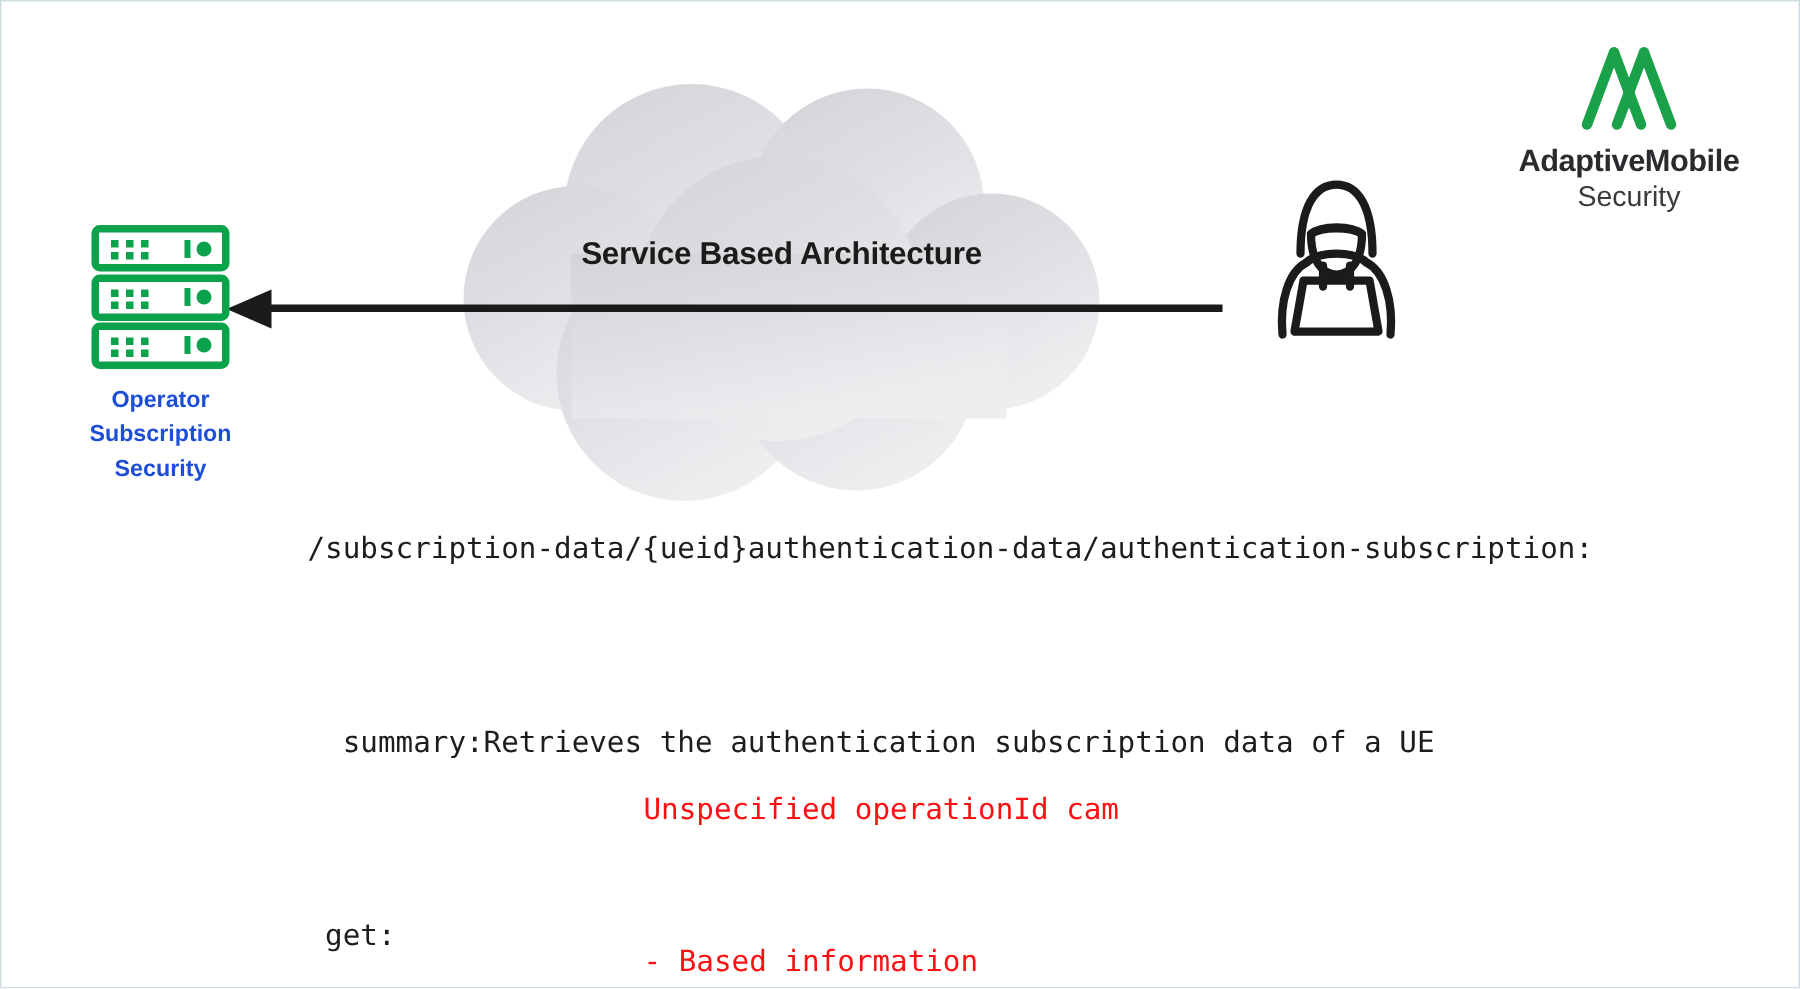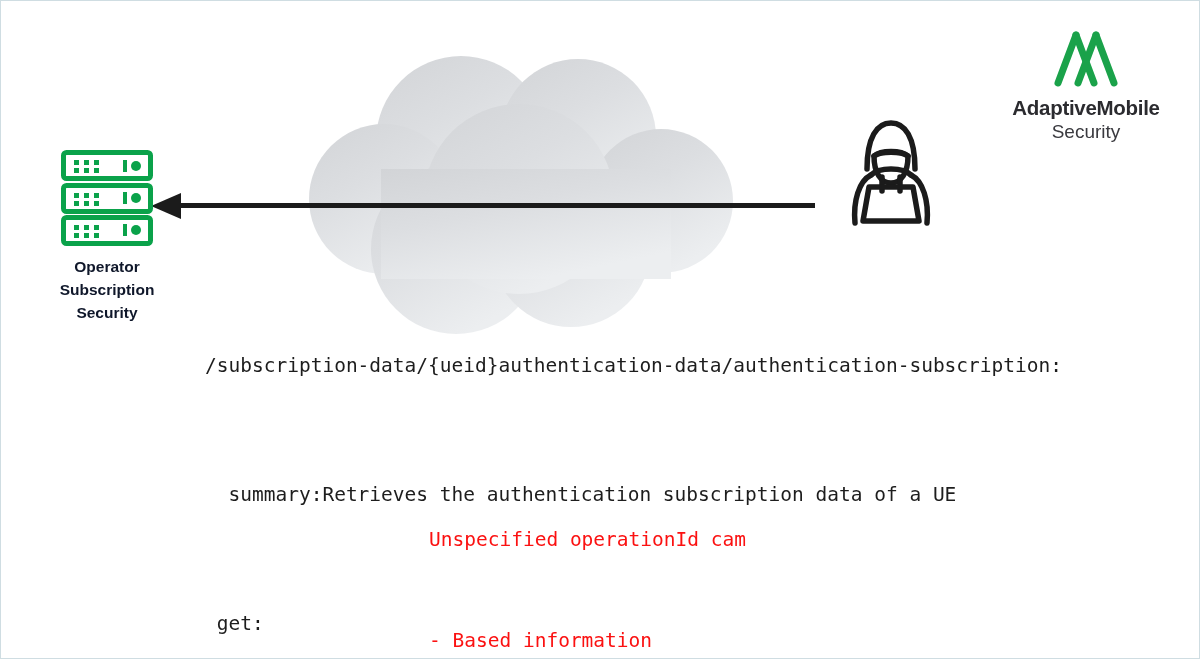--- a/index.html
+++ b/index.html
@@ -60,21 +60,21 @@
     top: 148px;
     width: 128px;
     text-align: center;
   }
   #db-icon { display: block; margin: 0 auto; }
   #db-label {
     margin-top: 9px;
     font-size: 15.5px;
     font-weight: bold;
     line-height: 1.47;
-    color: #0f172a;
+    color: #1d4ed8;
   }
   #db-label .l { display: block; }
 
   
   #hacker {
     position: absolute;
     left: 826px;
     top: 108px;
     width: 128px;
     height: 128px;
@@ -151,20 +151,21 @@
         <circle cx="307" cy="88" r="78"></circle>
         <circle cx="113" cy="150" r="75"></circle>
         <circle cx="390" cy="152" r="72"></circle>
         <circle cx="185" cy="200" r="85"></circle>
         <circle cx="300" cy="198" r="80"></circle>
         <circle cx="248" cy="150" r="95"></circle>
         <rect x="110" y="120" width="290" height="110"></rect>
       </g>
     </svg>
   </div>
+  <div id="cloud-title">Service Based Architecture</div>
 
   <div id="arrow">
     <svg width="670" height="36" viewBox="0 0 670 36" xmlns="http://www.w3.org/2000/svg" aria-hidden="true">
       <g fill="#1b1b1b" stroke="none">
         <polygon points="0,19 30,6 30,32"></polygon>
       </g>
       <rect x="28" y="16" width="636" height="5" fill="#1b1b1b"></rect>
     </svg>
   </div>
 

